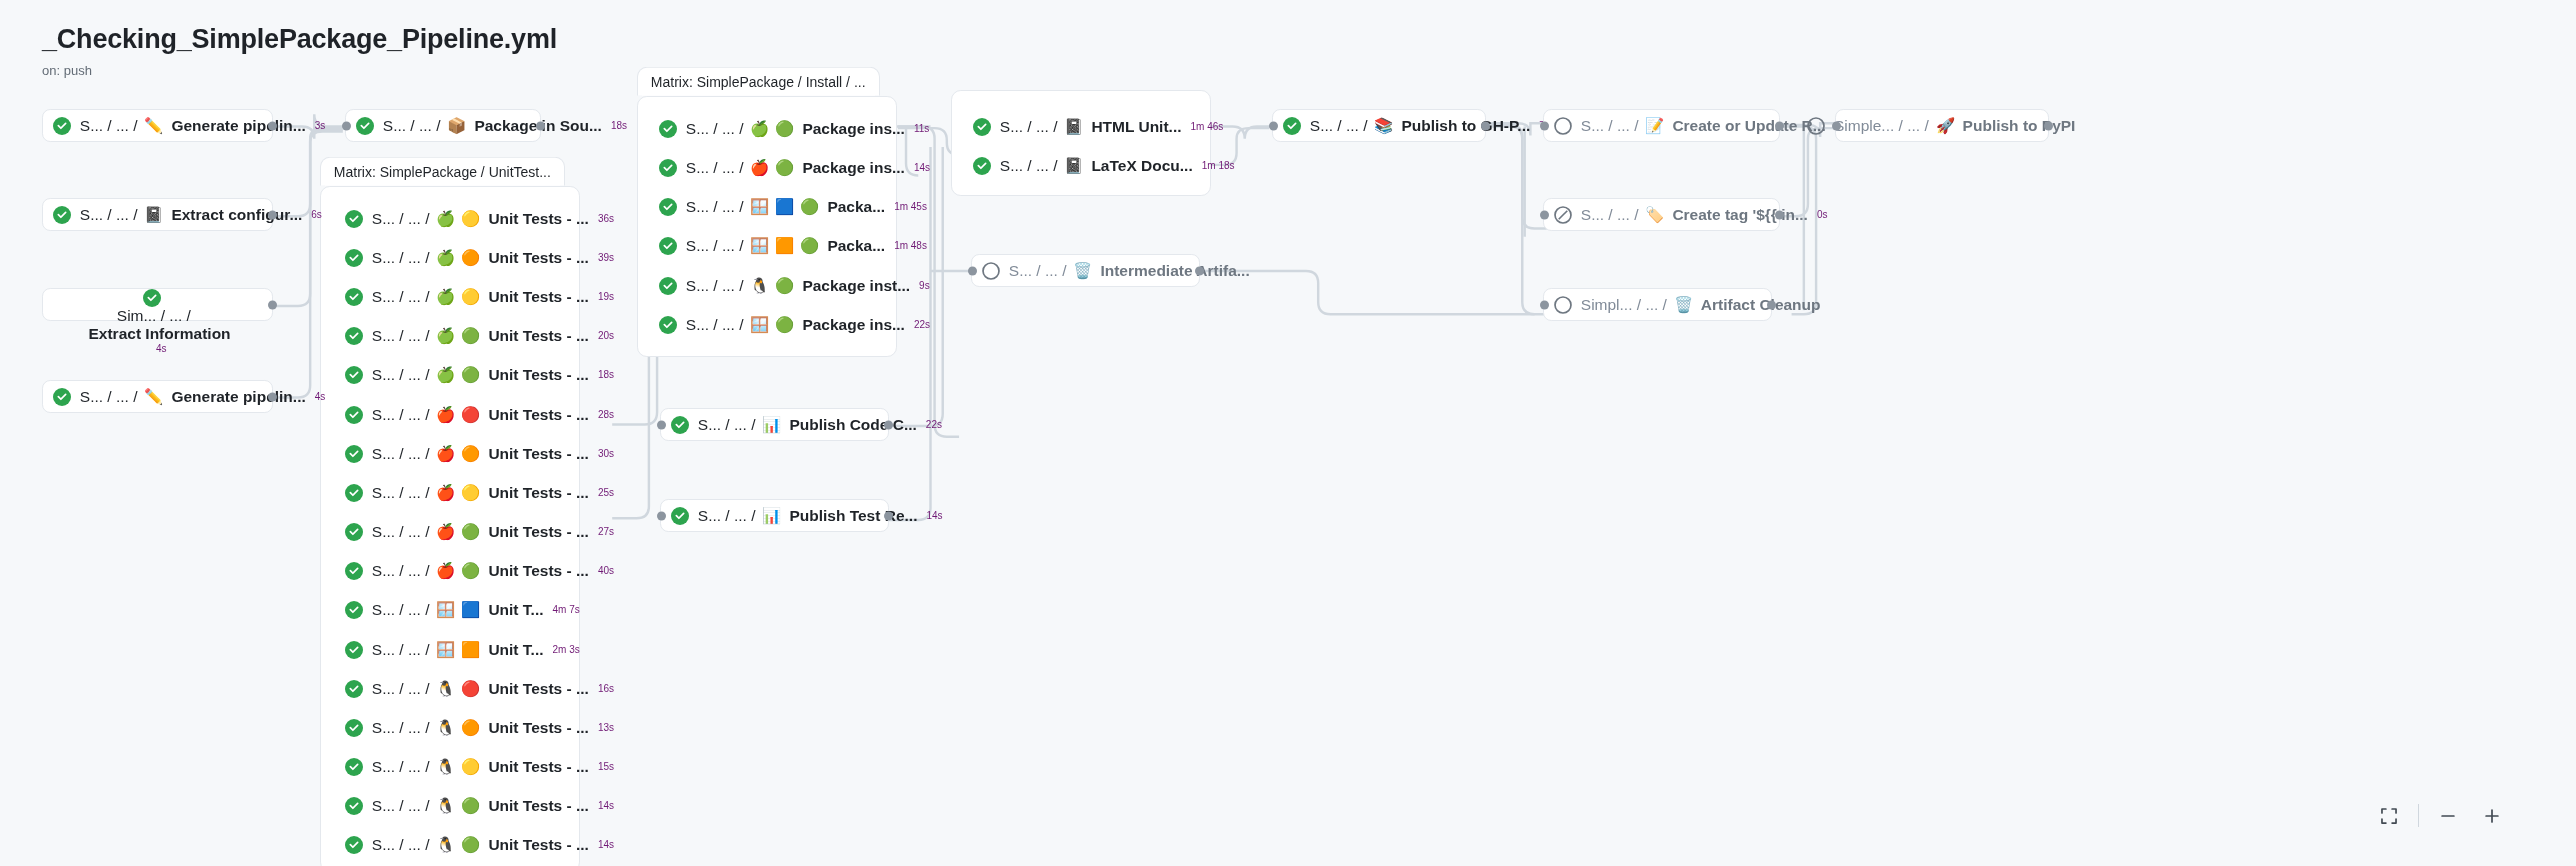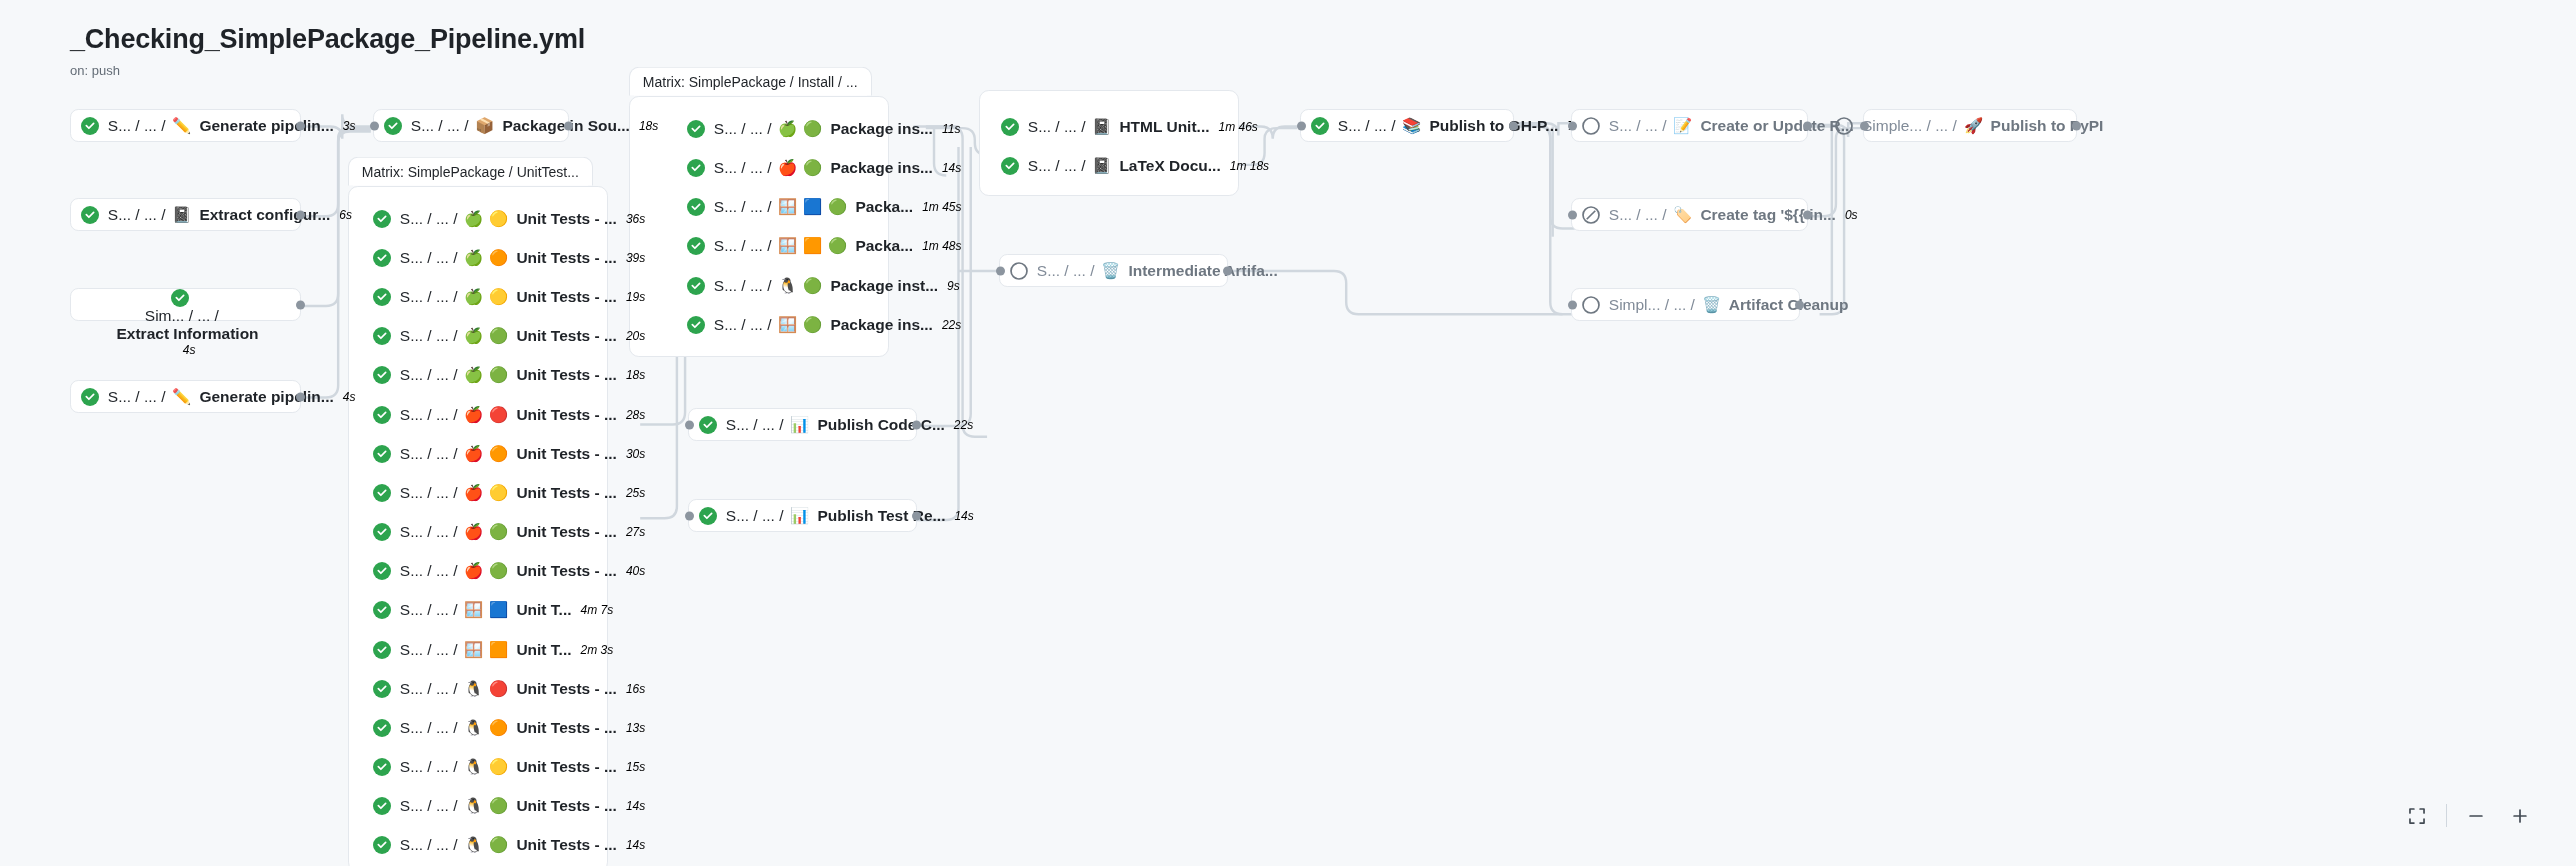--- a/index.html
+++ b/index.html
@@ -7,21 +7,20 @@
     margin: 0; padding: 0;
     width: 2576px; height: 866px;
     background: #f6f8fa;
     font-family: "Liberation Sans", sans-serif;
     overflow: hidden;
   }
   #stage {
     position: relative;
     width: 2548px; height: 866px;
     background: #f6f8fa;
-    margin-left: 28px;
   }
 
   
   .header { position: absolute; left: 0; top: 0; padding: 23px 0 0 42px; }
   .wf-title {
     font-size: 27px; font-weight: 600; color: #1f2328;
     letter-spacing: -0.2px; line-height: 1.2;
   }
   .wf-trigger { font-size: 13px; color: #636c76; margin-top: 7.3px; }
 
@@ -90,24 +89,23 @@
   }
   .nm {
     flex: 0 0 auto;
     font-size: 15.5px;
     color: #1f2328;
     font-weight: 600;
     margin-left: 5.7px;
   }
   .dur {
     flex: 0 0 auto;
-    font-size: 12px;
-    color: #000000;
+    font-size: 10px;
+    color: #701a75;
     margin-left: 9px;
-    font-style: italic;
   }
   .node.pending .crumb,
   .node.pending .nm { color: #818b98; font-weight: 400; }
   .node.pending .nm { font-weight: 600; color: #6e7781; }
 
   
   .dot {
     position: absolute;
     width: 9px; height: 9px;
     border-radius: 50%;
@@ -185,21 +183,21 @@
       <path d="M 750 635 L 780 635 Q 795 635 795 620 L 795 200 Q 795 185 810 185"></path>
       <path d="M 1085 522 L 1140 522 Q 1155 522 1155 507 L 1155 180"></path>
       <path d="M 1085 637 L 1125 637 Q 1140 637 1140 622 L 1140 180"></path>
     </g>
     <g>
       <path d="M 1868 155 L 1868 290"></path>
       <path d="M 2210 160 L 2210 380"></path>
     </g>
   </svg>
 
-  <div class="matrix-group" style="left:601px; top:96px; width:260px; height:261px;">
+  <div class="matrix-group" style="left:637px; top:96px; width:260px; height:261px;">
     <div class="matrix-label">Matrix: SimplePackage / Install / ...</div>
   </div>
 
   <div class="matrix-group" style="left:320px; top:186px; width:260px; height:686px;">
     <div class="matrix-label">Matrix: SimplePackage / UnitTest...</div>
   </div>
 
   <div class="matrix-group" style="left:951px; top:90px; width:260px; height:106px;"></div>
 
 <div class="node" style="left: 42px; top: 109px; width: 231px;">

